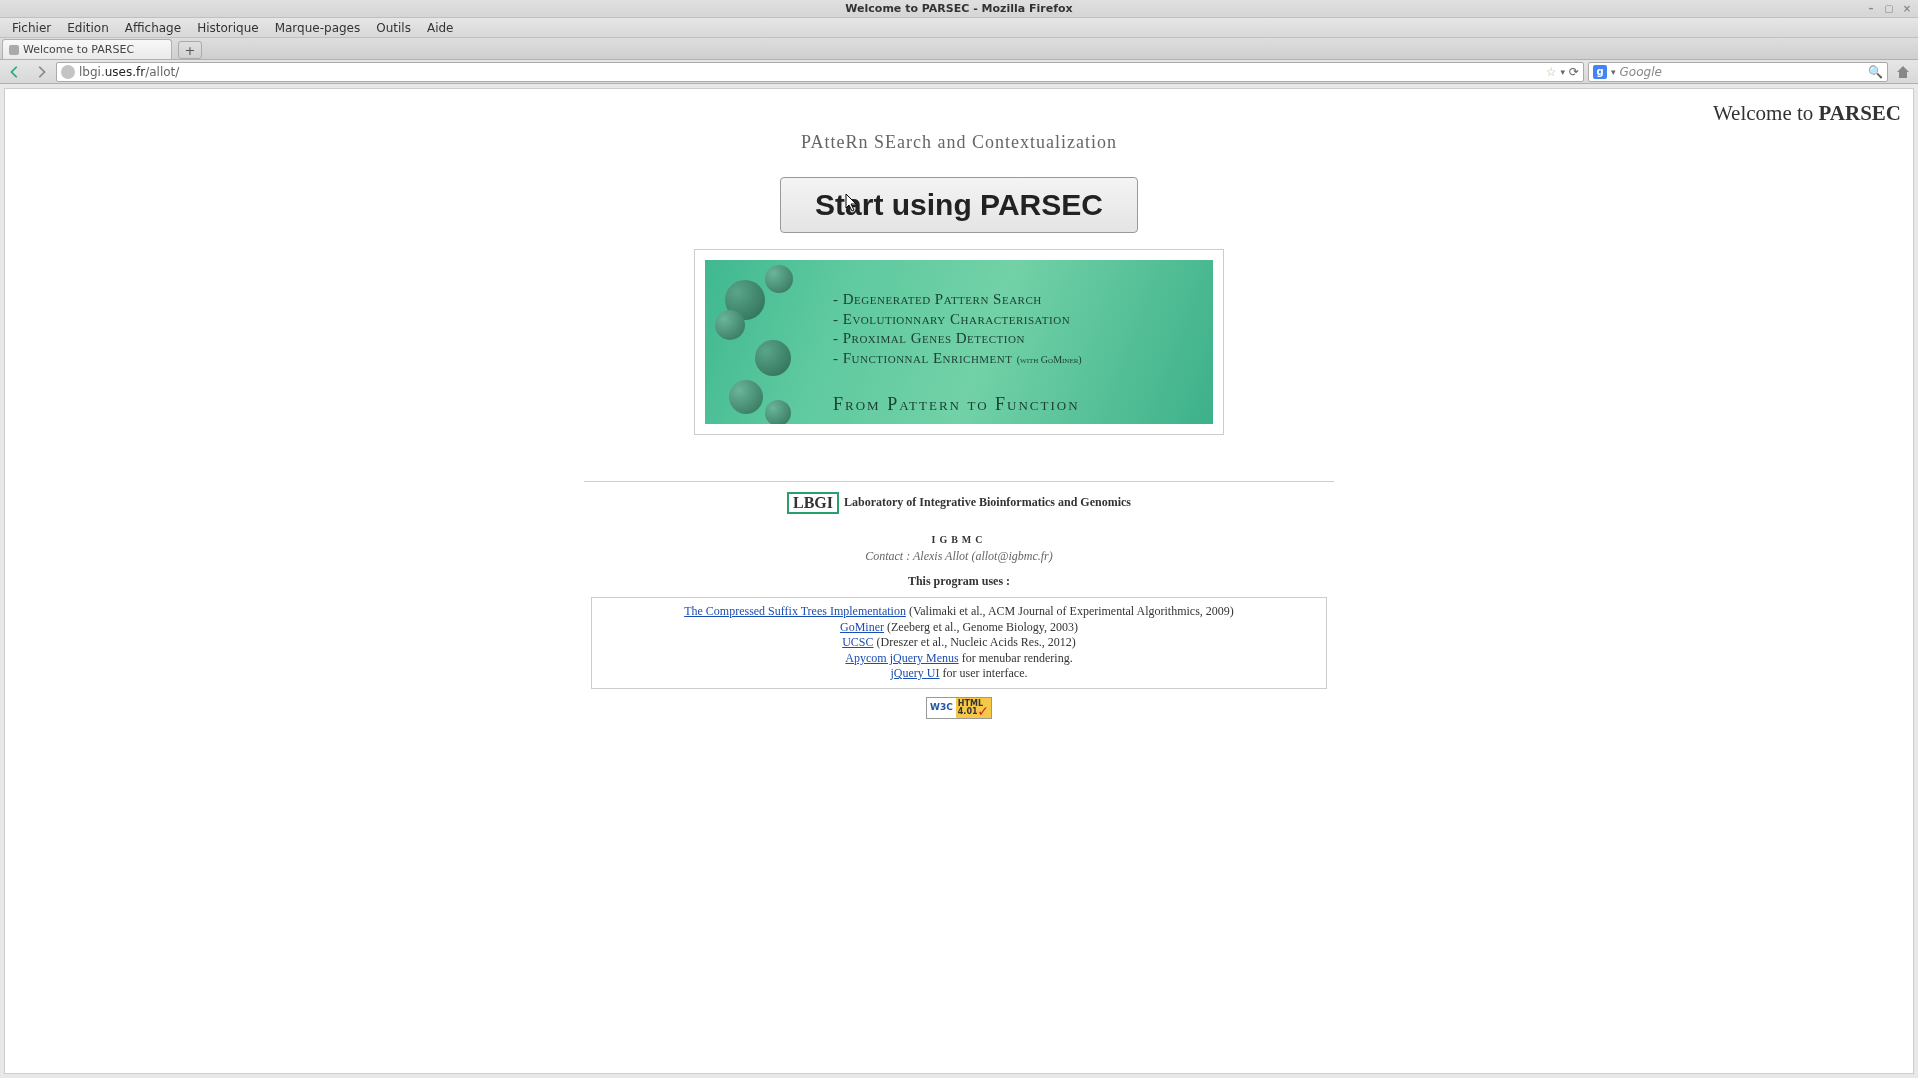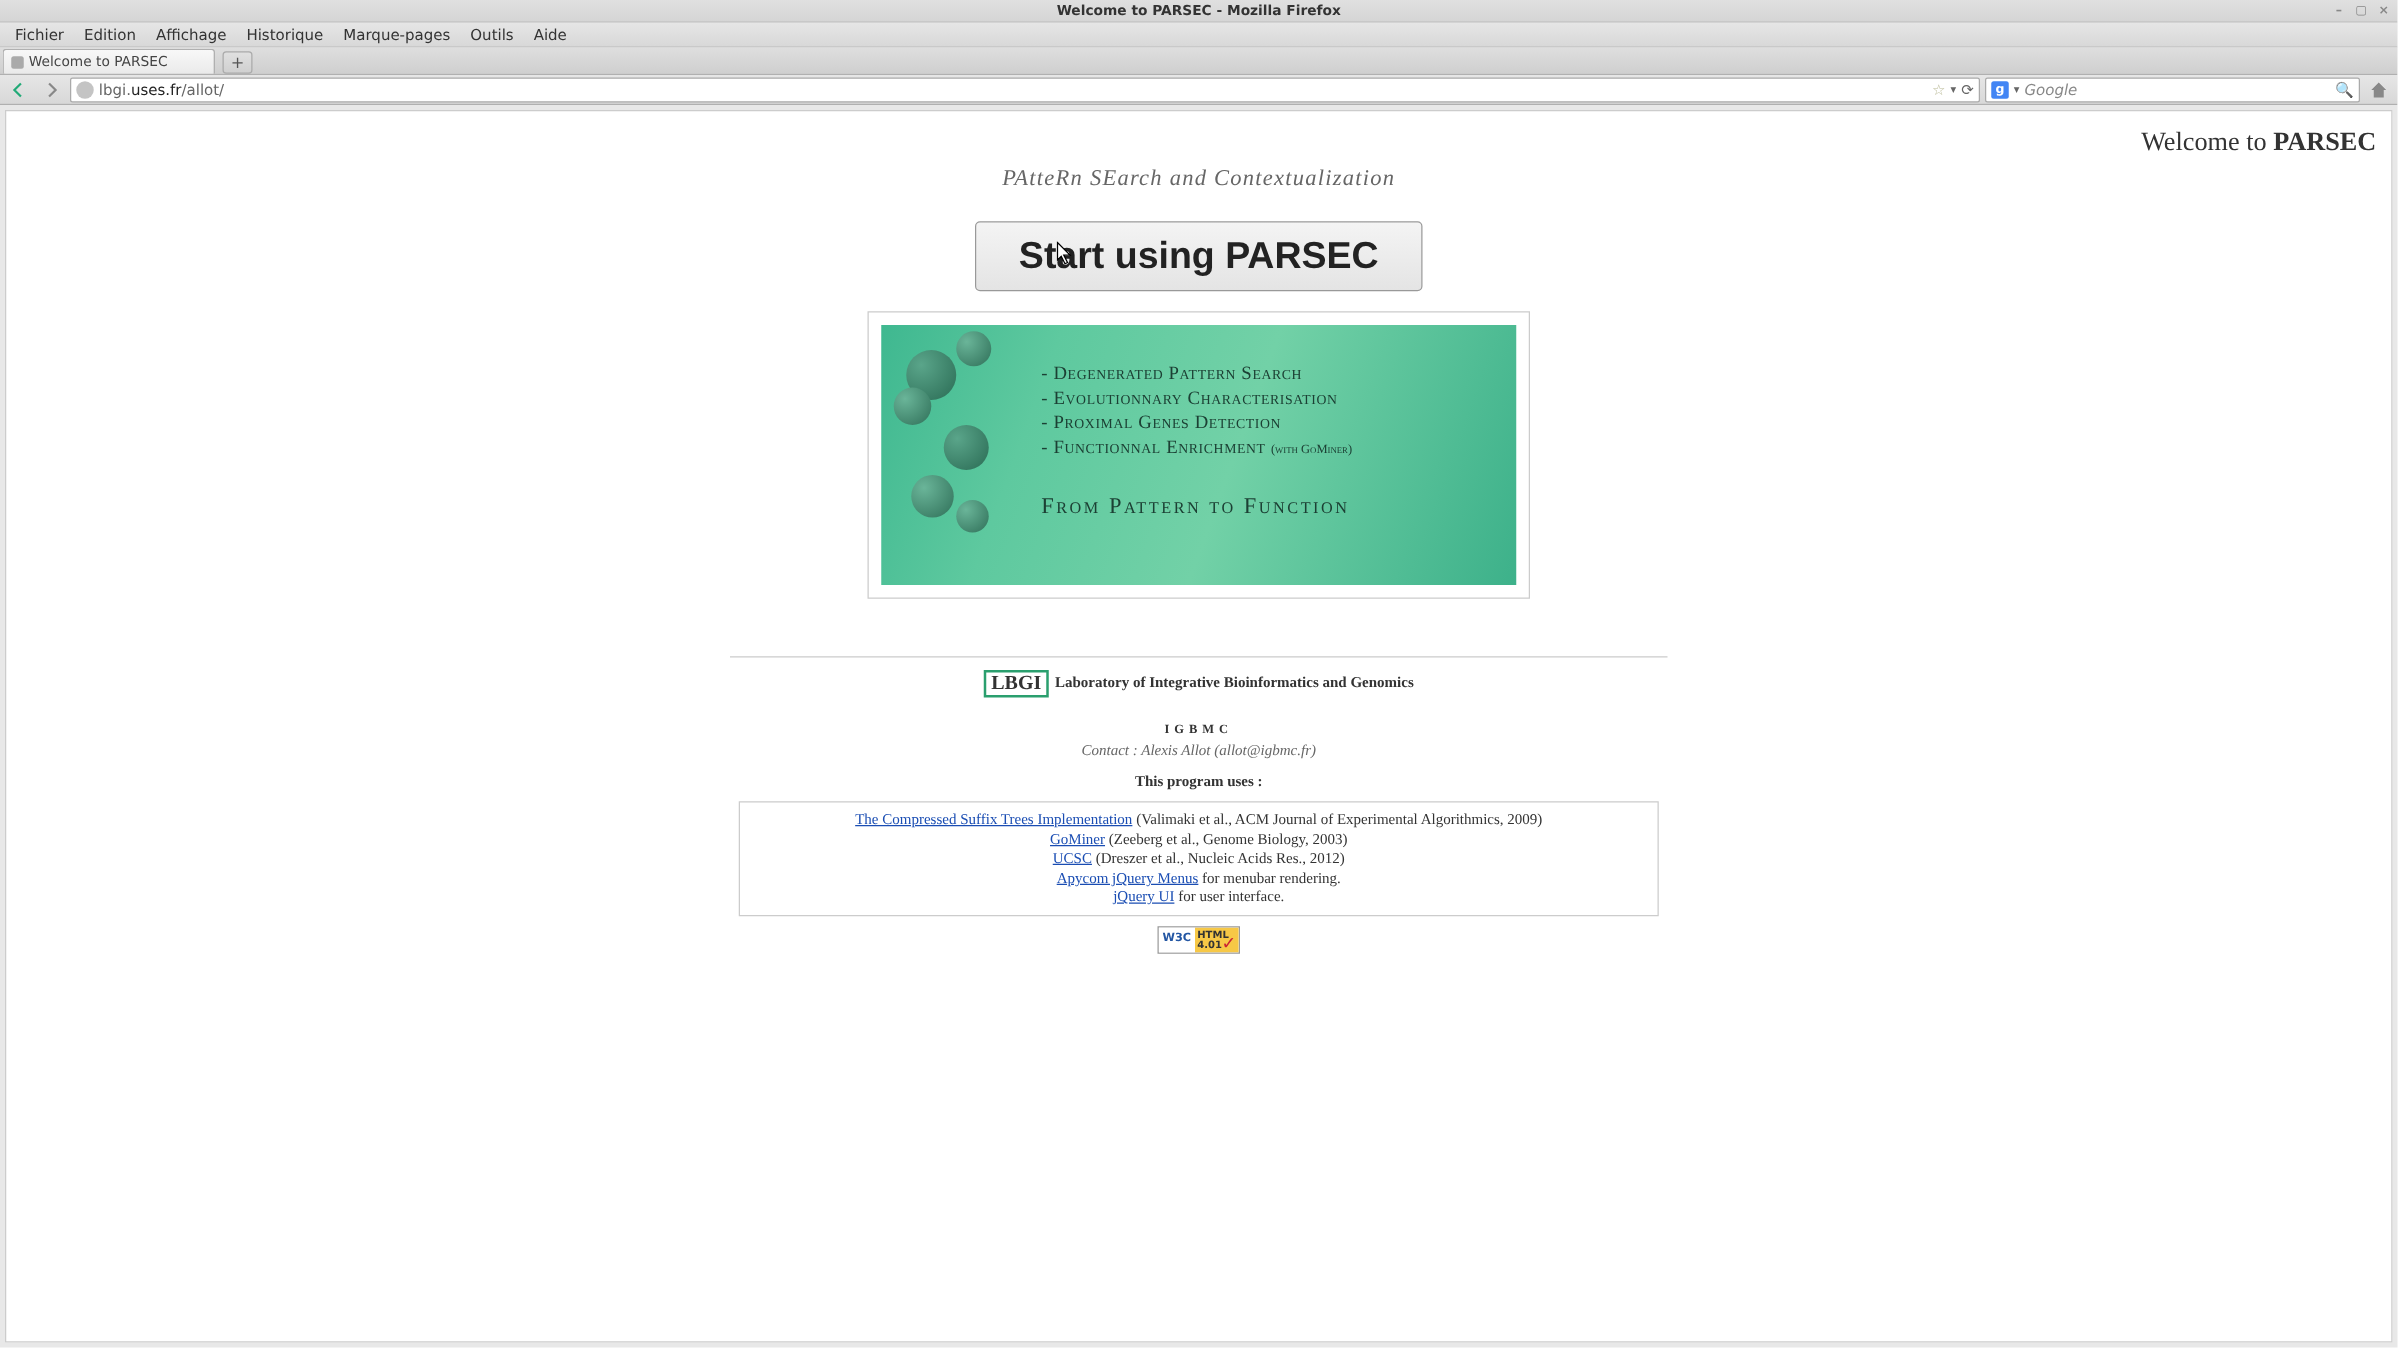--- a/index.html
+++ b/index.html
@@ -202,21 +202,20 @@
       font-size: 21px;
       color: #333;
       padding-right: 2px;
       font-family: Georgia, serif;
     }
     .welcome-header .brand { font-weight: bold; }
     
     .tagline {
       text-align: center;
       font-family: Georgia, "Times New Roman", serif;
-      font-style: italic;
       color: #666;
       font-size: 18px;
       letter-spacing: 1px;
       margin-top: 6px;
     }
     
     .start-btn {
       display: block;
       margin: 24px auto 0;
       padding: 10px 34px;
@@ -231,21 +230,21 @@
     }
     
     .banner-wrap {
       width: 530px;
       margin: 16px auto 0;
       border: 1px solid #ccc;
       padding: 10px;
       background: #fff;
     }
     .banner {
-      height: 208px;
+      height: 164px;
       background: linear-gradient(110deg, #3fb890 0%, #5ec99f 25%, #72d1a7 55%, #3db18a 100%);
       position: relative;
       display: flex;
       overflow: hidden;
     }
     .banner .molecule {
       width: 120px;
       height: 100%;
       position: relative;
       flex-shrink: 0;

